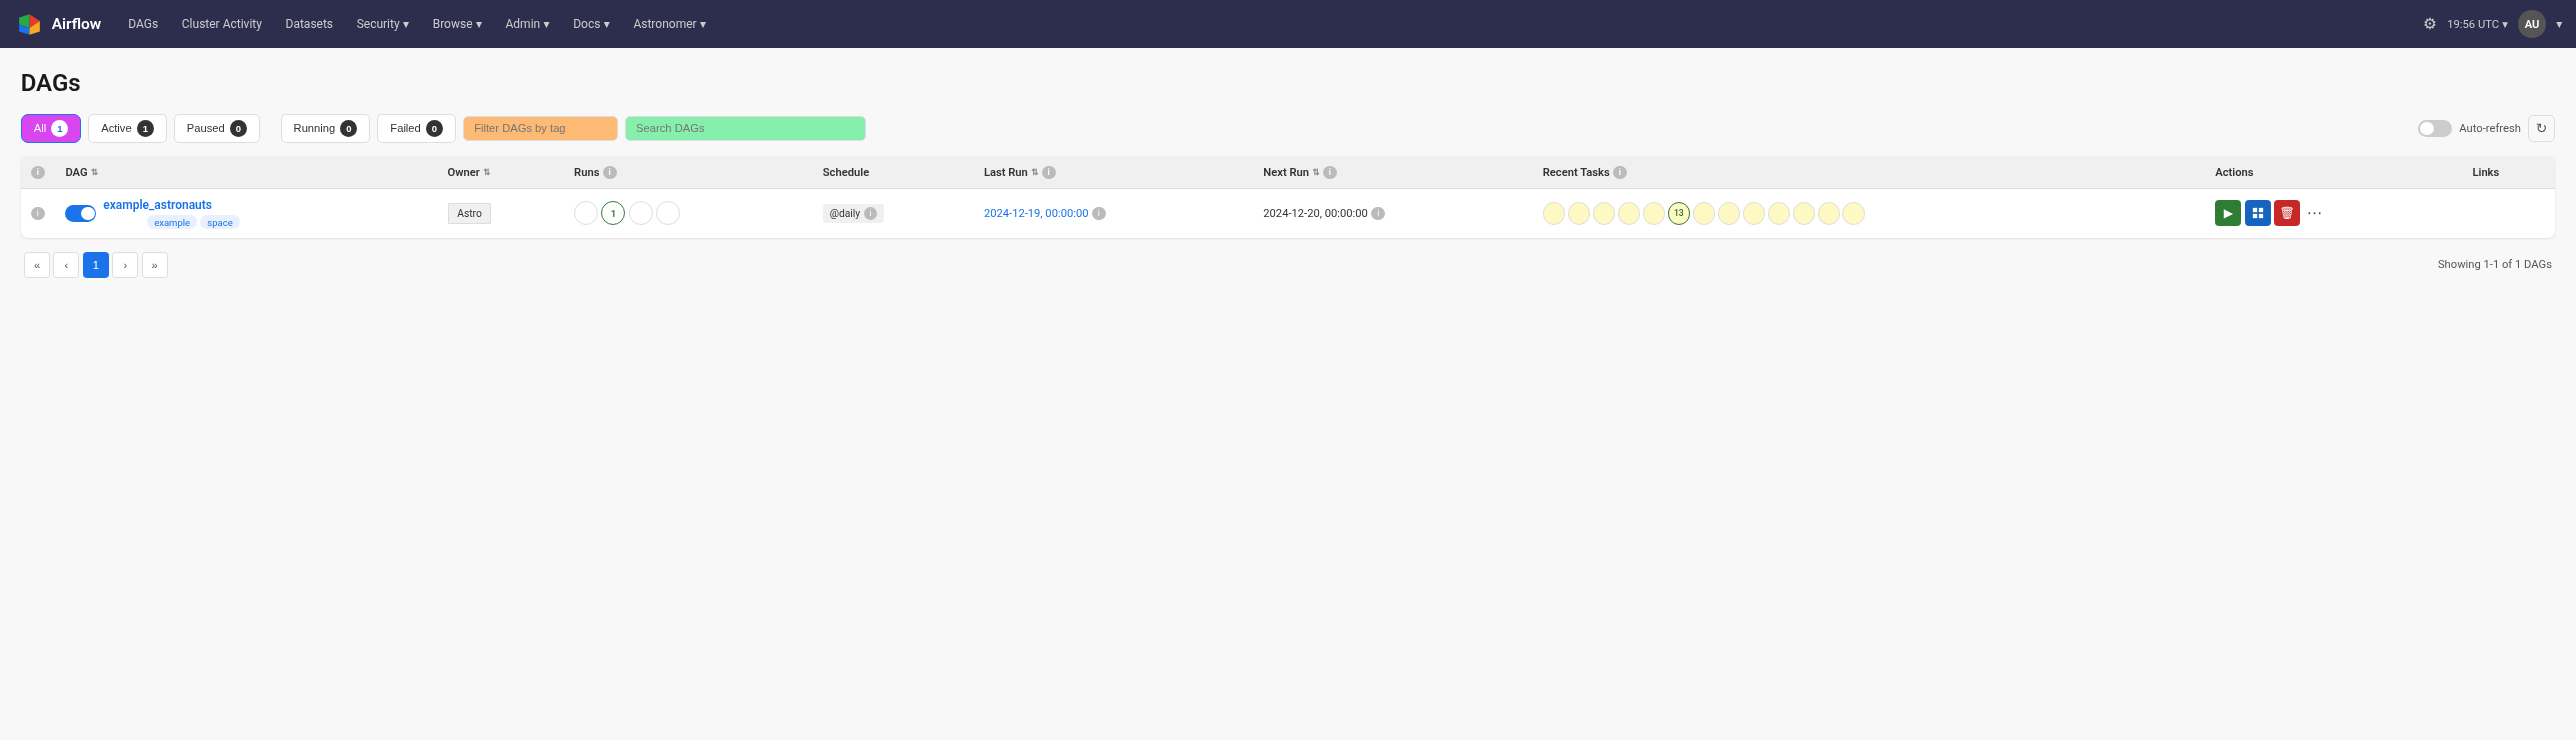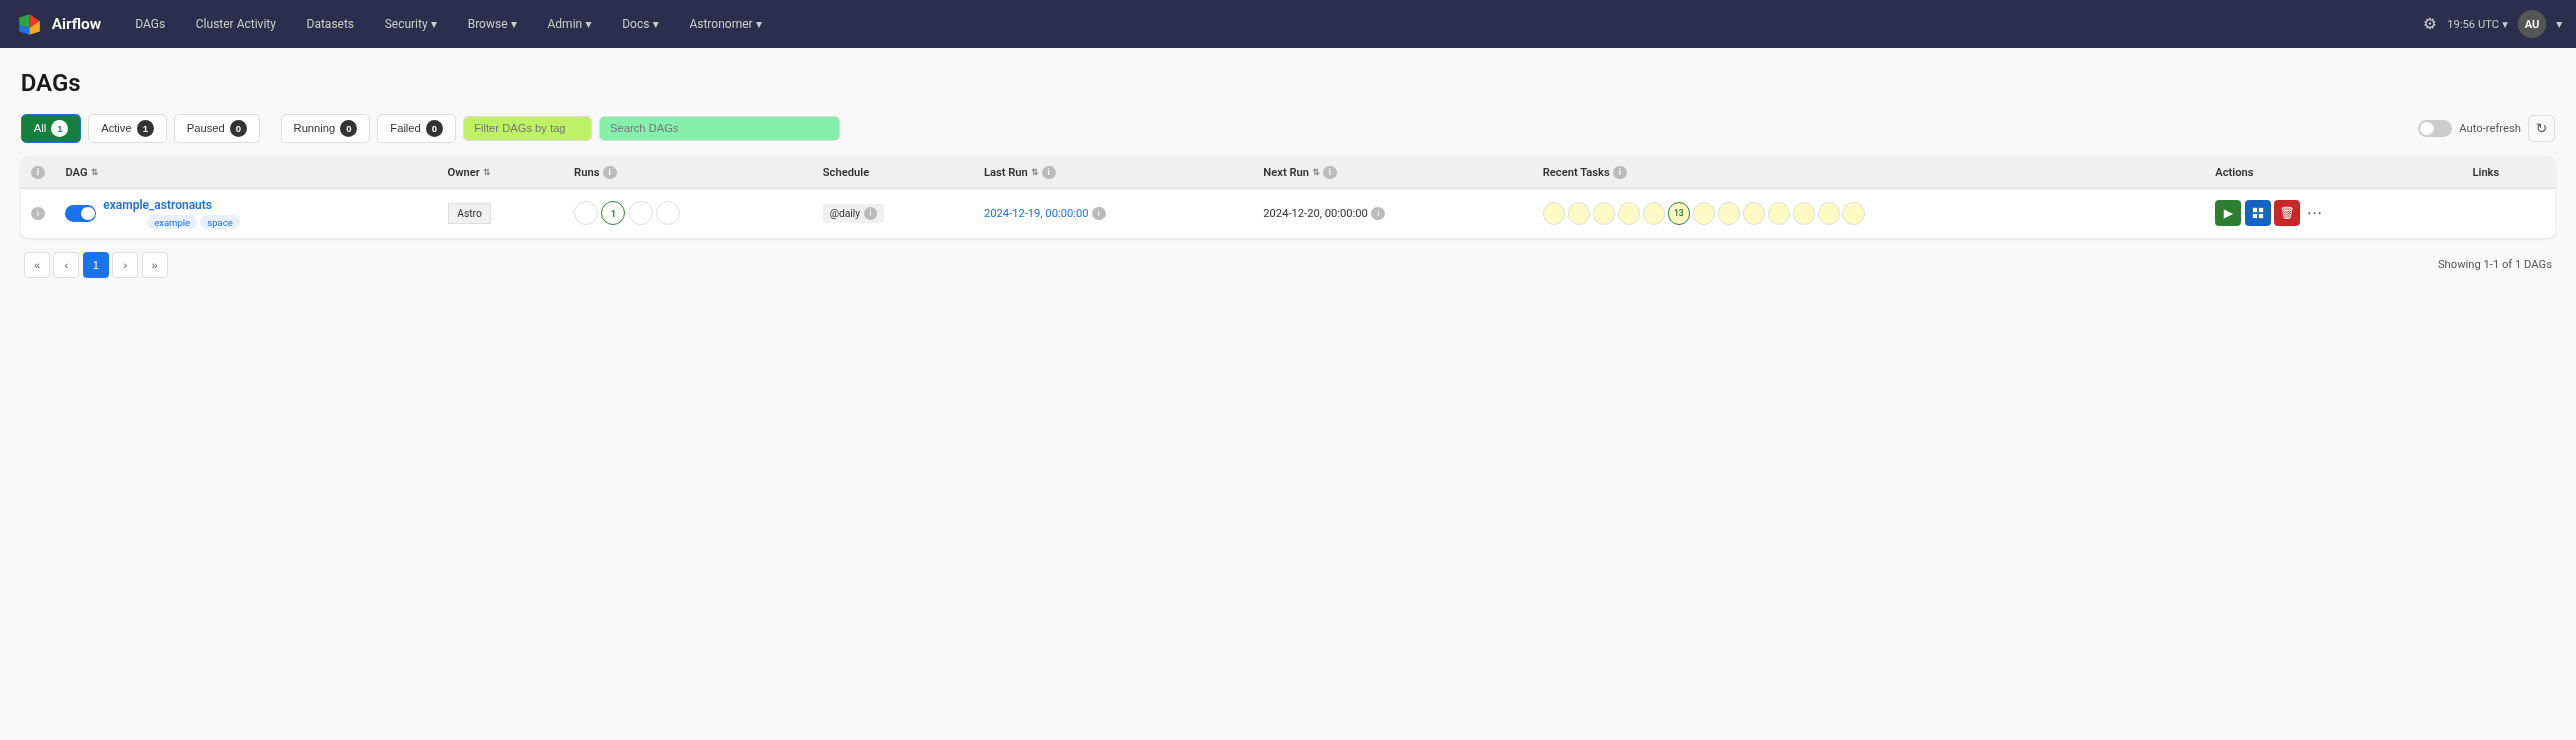--- a/index.html
+++ b/index.html
@@ -5,21 +5,21 @@
     * { box-sizing: border-box; margin: 0; padding: 0; }
     body { font-family: -apple-system, BlinkMacSystemFont, 'Segoe UI', Roboto, sans-serif; background: #f8f8f8; font-size: 12px; }
 
     
     .navbar {
       background: #2d2d4e;
       display: flex;
       align-items: center;
       padding: 0 13.8px;
       height: 48px;
-      gap: 10px;
+      gap: 3px;
     }
     .navbar-brand {
       display: flex;
       align-items: center;
       gap: 6.9px;
       margin-right: 13.8px;
       text-decoration: none;
     }
     .navbar-brand-text {
       color: white;
@@ -99,23 +99,24 @@
       gap: 5.2px;
       padding: 5.2px 12px;
       border-radius: 5.2px;
       border: 0.9px solid #ddd;
       background: white;
       cursor: pointer;
       font-size: 11.2px;
       color: #333;
     }
     .filter-btn.active-blue {
-      background: #15803d;
+      background: #d946ef;
       color: white;
       border-color: #1a73e8;
+      border-radius: 7px;
     }
     .filter-badge {
       background: #333;
       color: white;
       border-radius: 50%;
       width: 17px;
       height: 17px;
       display: flex;
       align-items: center;
       justify-content: center;
@@ -123,22 +124,22 @@
       font-weight: 600;
     }
     .filter-badge.white { background: white; color: #1a73e8; }
     .filter-sep { width: 6.9px; }
     .filter-input {
       border: 0.9px solid #ddd;
       border-radius: 5.2px;
       padding: 5.2px 10.3px;
       font-size: 11.2px;
       color: #666;
-      background: #bef264;
-      width: 129px;
+      background: #fdba74;
+      width: 155px;
     }
     .filter-search {
       border: 0.9px solid #ddd;
       border-radius: 5.2px;
       padding: 5.2px 10.3px;
       font-size: 11.2px;
       color: #666;
       background: #86efac;
       width: 241px;
     }

